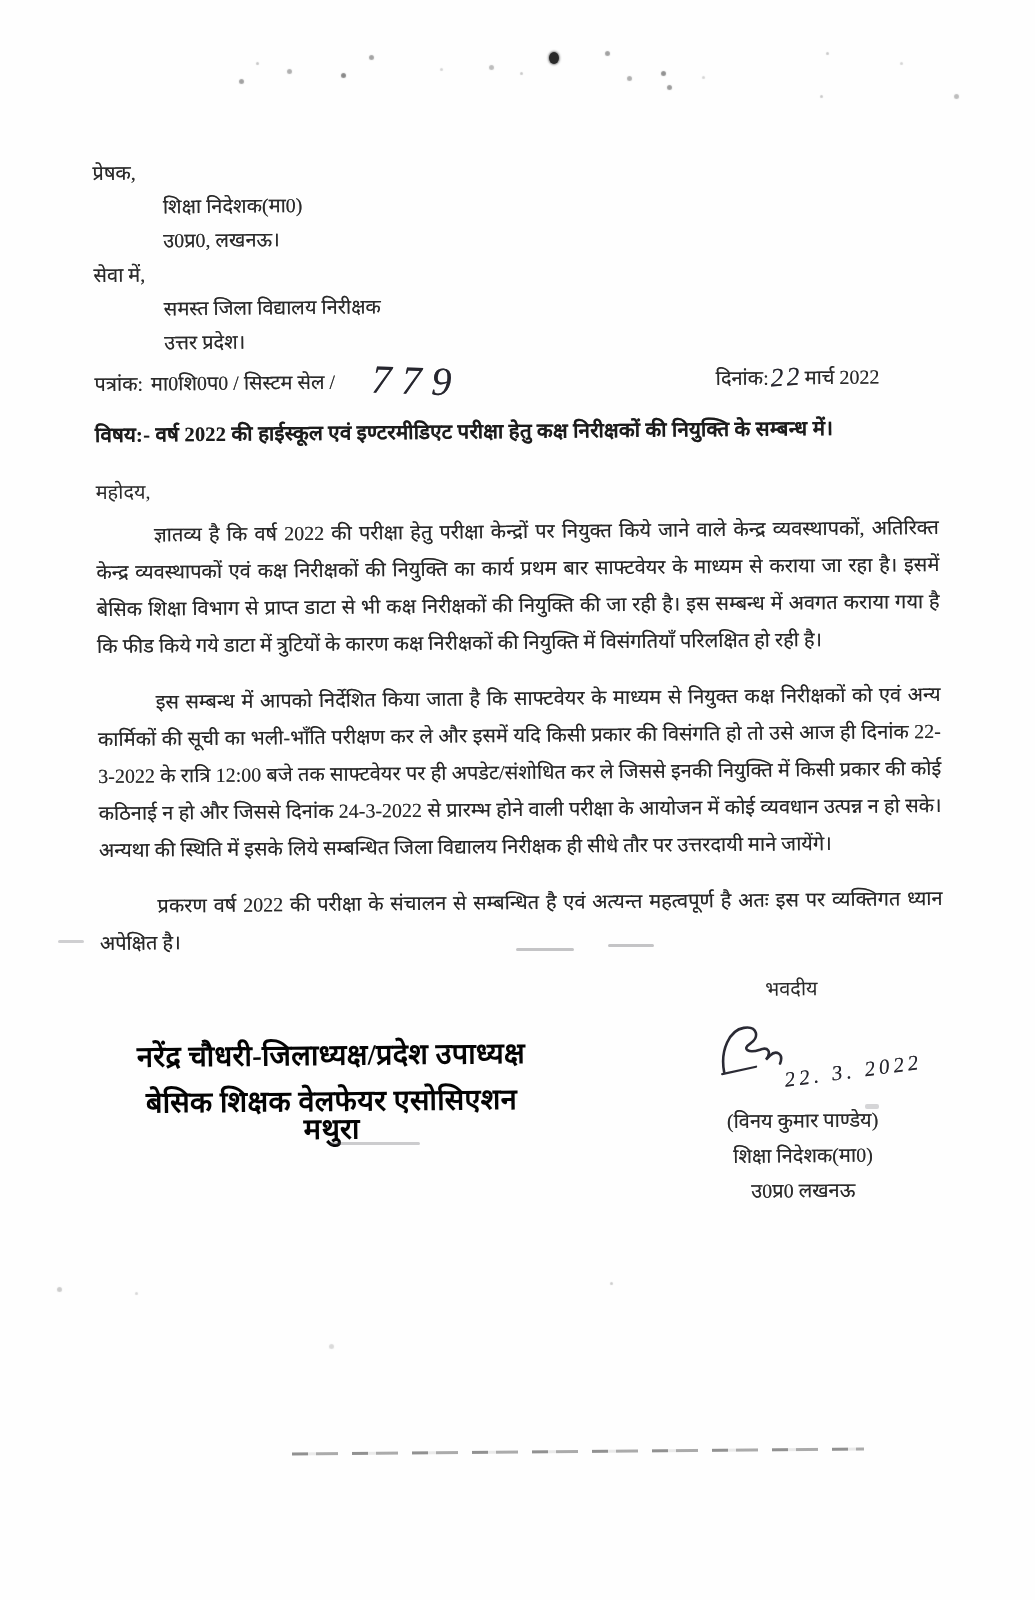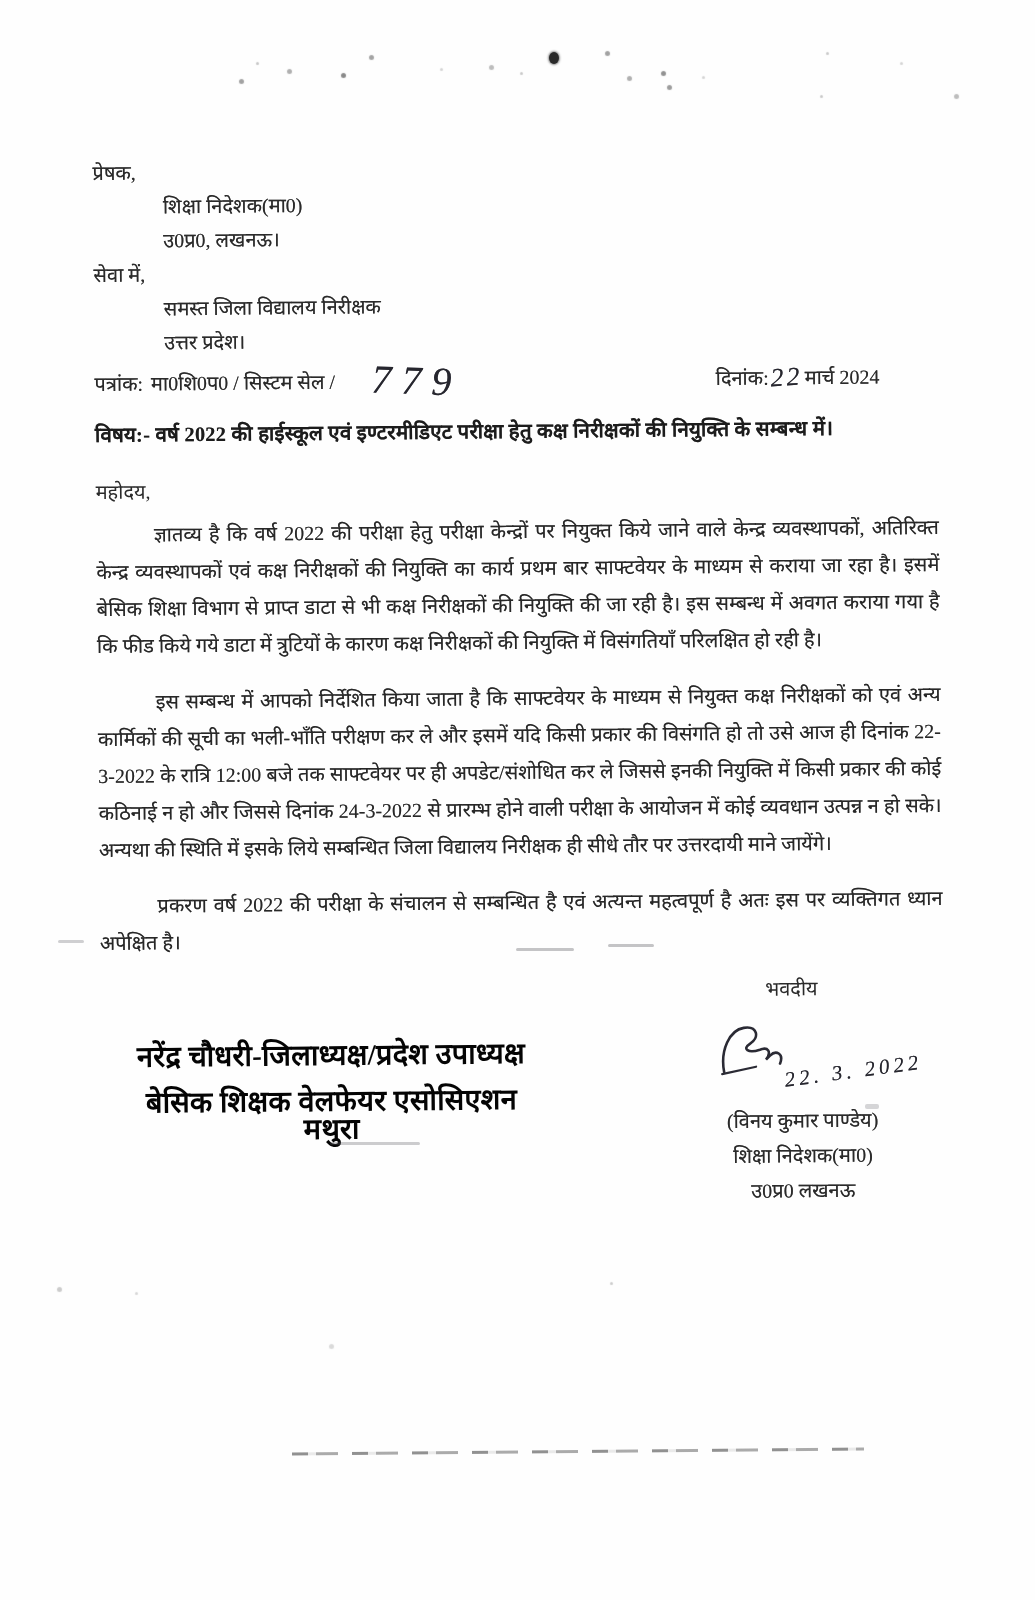--- a/index.html
+++ b/index.html
@@ -168,21 +168,21 @@
 
     <div class="ref-row">
       <div class="ref-left">
         <span class="hline">पत्रांक:</span>
         <span class="hline">मा0शि0प0 / सिस्टम सेल /</span>
         <span class="hand hw-num">779</span>
       </div>
       <div class="date-group">
         <span class="hline">दिनांक:</span>
         <span class="hand hw-day">22</span>
-        <span class="hline">मार्च 2024</span>
+        <span class="hline">मार्च 2022</span>
       </div>
     </div>
 
     <div class="subject">विषय:- वर्ष 2022 की हाईस्कूल एवं इण्टरमीडिएट परीक्षा हेतु कक्ष निरीक्षकों की नियुक्ति के सम्बन्ध में।</div>
 
     <div class="salutation">महोदय,</div>
 
     <p class="para">ज्ञातव्य है कि वर्ष 2022 की परीक्षा हेतु परीक्षा केन्द्रों पर नियुक्त किये जाने वाले केन्द्र व्यवस्थापकों, अतिरिक्त केन्द्र व्यवस्थापकों एवं कक्ष निरीक्षकों की नियुक्ति का कार्य प्रथम बार साफ्टवेयर के माध्यम से कराया जा रहा है। इसमें बेसिक शिक्षा विभाग से प्राप्त डाटा से भी कक्ष निरीक्षकों की नियुक्ति की जा रही है। इस सम्बन्ध में अवगत कराया गया है कि फीड किये गये डाटा में त्रुटियों के कारण कक्ष निरीक्षकों की नियुक्ति में विसंगतियाँ परिलक्षित हो रही है।</p>
     <p class="para">इस सम्बन्ध में आपको निर्देशित किया जाता है कि साफ्टवेयर के माध्यम से नियुक्त कक्ष निरीक्षकों को एवं अन्य कार्मिकों की सूची का भली-भाँति परीक्षण कर ले और इसमें यदि किसी प्रकार की विसंगति हो तो उसे आज ही दिनांक 22-3-2022 के रात्रि 12:00 बजे तक साफ्टवेयर पर ही अपडेट/संशोधित कर ले जिससे इनकी नियुक्ति में किसी प्रकार की कोई कठिनाई न हो और जिससे दिनांक 24-3-2022 से प्रारम्भ होने वाली परीक्षा के आयोजन में कोई व्यवधान उत्पन्न न हो सके। अन्यथा की स्थिति में इसके लिये सम्बन्धित जिला विद्यालय निरीक्षक ही सीधे तौर पर उत्तरदायी माने जायेंगे।</p>
     <p class="para">प्रकरण वर्ष 2022 की परीक्षा के संचालन से सम्बन्धित है एवं अत्यन्त महत्वपूर्ण है अतः इस पर व्यक्तिगत ध्यान अपेक्षित है।</p>

